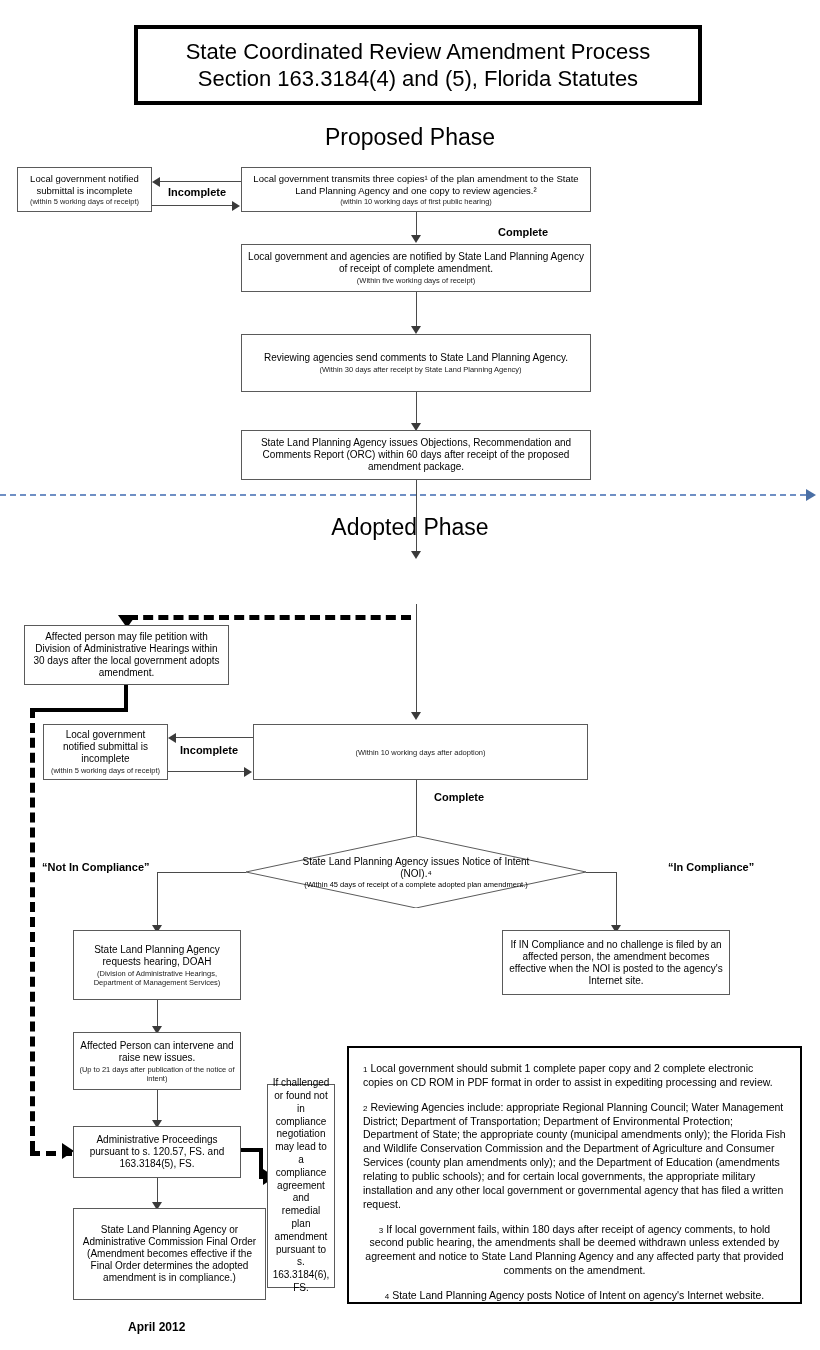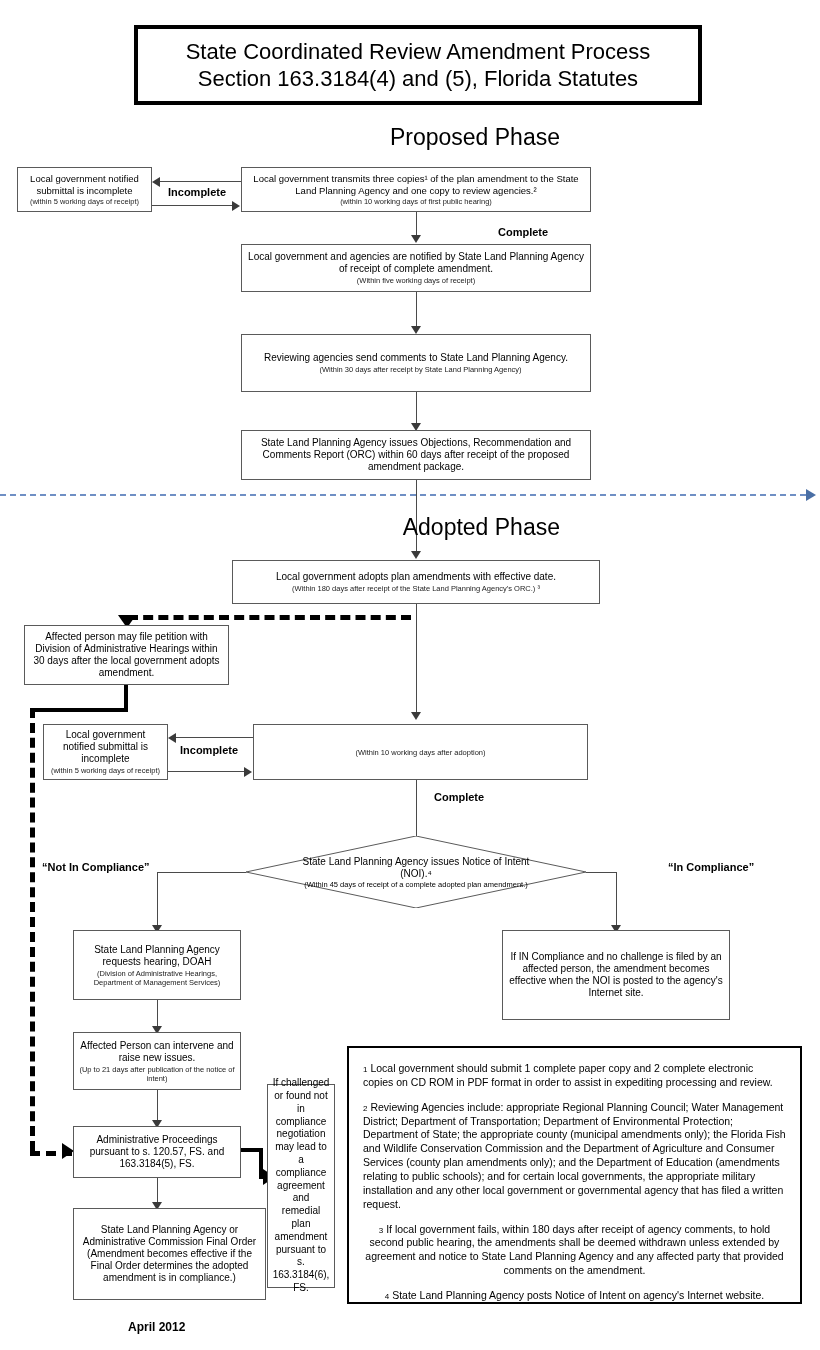--- a/index.html
+++ b/index.html
@@ -29,21 +29,21 @@
     align-items: center;
     justify-content: center;
     text-align: center;
     line-height: 1.25;
     font-size: 22px;
   }
 
   
   .phase-heading {
     font-size: 23px;
-    text-align: right;
+    text-align: center;
     white-space: nowrap;
   }
 
   
   .box {
     border: 1px solid #5a5a5a;
     background: #fff;
     display: flex;
     flex-direction: column;
     align-items: center;
@@ -202,24 +202,20 @@
   </div>
 
   <div class="abs divider" style="left:0px; top:494px; width:806px;"></div>
   <div class="abs divider-arrow" style="left:806px; top:489px;"></div>
 
   <div class="abs ln ln-v" style="left:416px; top:480px; height:73px;"></div>
   <div class="abs arw arw-down" style="left:411px; top:551px;"></div>
 
   <div class="abs phase-heading" style="left:260px; top:514px; width:300px;">Adopted Phase</div>
 
-  <div class="abs box" style="left:232px; top:560px; width:368px; height:44px;">
-    <div class="main" style="font-size:10px;">Local government adopts plan amendments with effective date.</div>
-    <div class="sub" style="font-size:7.5px;">(Within 180 days after receipt of the State Land Planning Agency's ORC.) ³</div>
-  </div>
 
   <div class="abs dash-h" style="left:128px; top:615px; width:283px;"></div>
   <div class="abs arw-down-thick" style="left:118px; top:615px;"></div>
 
   <div class="abs box" style="left:24px; top:625px; width:205px; height:60px;">
     <div class="main" style="font-size:10px;">Affected person may file petition with Division of Administrative Hearings  within 30 days after the local government adopts amendment.</div>
   </div>
 
   <div class="abs thk thk-v" style="left:124px; top:685px; height:27px;"></div>
   <div class="abs thk thk-h" style="left:30px; top:708px; width:98px;"></div>
@@ -270,21 +266,21 @@
 
   <div class="abs ln ln-h" style="left:586px; top:872px; width:30px;"></div>
   <div class="abs ln ln-v" style="left:616px; top:872px; height:55px;"></div>
   <div class="abs arw arw-down" style="left:611px; top:925px;"></div>
 
   <div class="abs box" style="left:73px; top:930px; width:168px; height:70px;">
     <div class="main" style="font-size:10px;">State Land Planning Agency requests hearing, DOAH</div>
     <div class="sub" style="font-size:7.5px;">(Division of Administrative Hearings, Department of Management Services)</div>
   </div>
 
-  <div class="abs box" style="left:502px; top:930px; width:228px; height:90px;">
+  <div class="abs box" style="left:502px; top:930px; width:228px; height:65px;">
     <div class="main" style="font-size:10px;">If IN Compliance and no challenge is filed by an affected person, the amendment becomes effective when the NOI is posted to the agency's Internet site.</div>
   </div>
 
   <div class="abs ln ln-v" style="left:157px; top:1000px; height:28px;"></div>
   <div class="abs arw arw-down" style="left:152px; top:1026px;"></div>
 
   <div class="abs box" style="left:73px; top:1032px; width:168px; height:58px;">
     <div class="main" style="font-size:10px;">Affected Person can intervene and raise new issues.</div>
     <div class="sub" style="font-size:7.5px;">(Up to 21 days after publication of the notice of intent)</div>
   </div>

